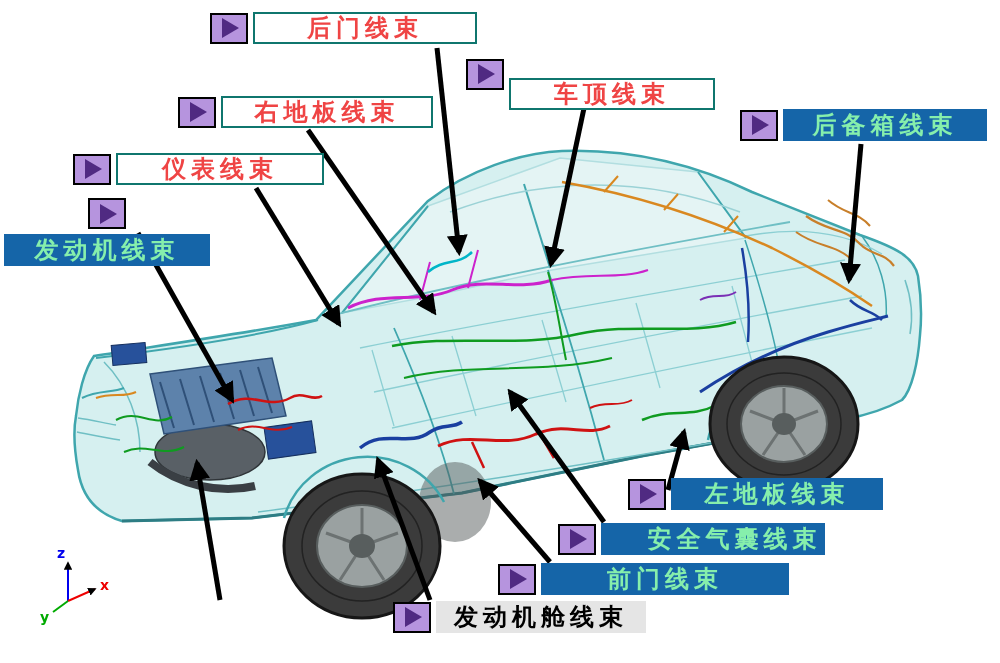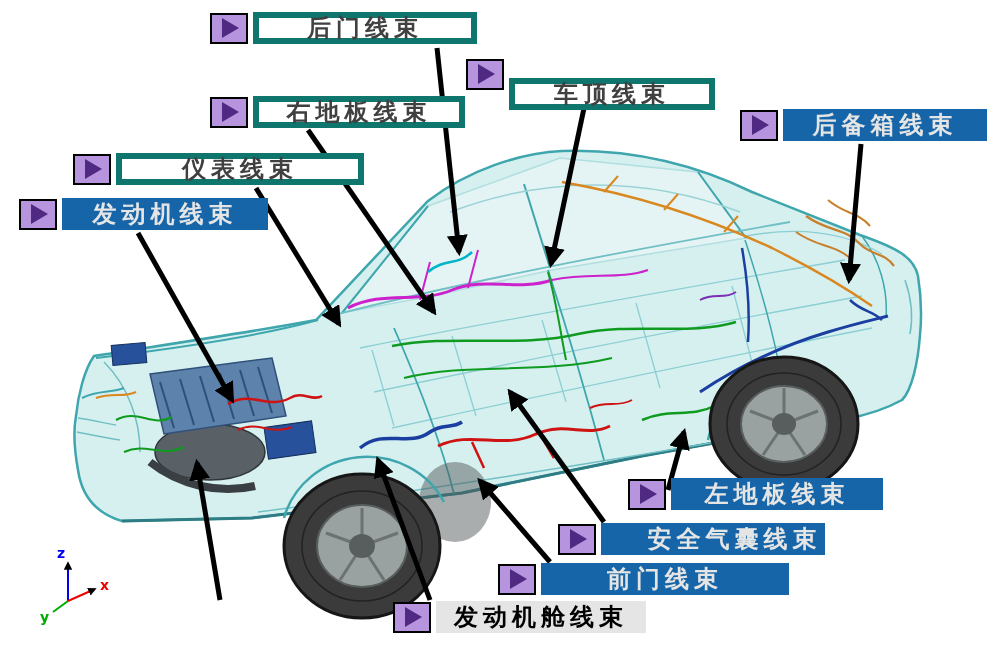--- a/index.html
+++ b/index.html
@@ -19,22 +19,22 @@
     width:0; height:0; margin-left:3px;
     border-left:17px solid #502a82;
     border-top:10px solid transparent;
     border-bottom:10px solid transparent;
   }
   .box {
     display:flex; align-items:center; justify-content:center;
     font-weight:bold; font-size:24px; height:32px; letter-spacing:5px;
     white-space:nowrap;
   }
-  .box.blue  { background:#1565a8; color:#e5e5e5; }
-  .box.white { background:#ffffff; color:#404040; border:6px solid #0f766e; }
+  .box.blue  { background:#1565a8; color:#86efac; }
+  .box.white { background:#ffffff; color:#ef4444; border:2px solid #0f766e; }
   .box.plain { background:#e5e5e5; color:#000000; }
 </style>
 </head>
 <body>
 
 <div id="canvas">
 
   <svg id="scene" width="1000" height="663" viewBox="0 0 1000 663">
     <defs>
       <marker id="ah" viewBox="0 0 10 10" refX="8" refY="5" markerWidth="4.2" markerHeight="4.2" orient="auto">
@@ -171,35 +171,35 @@
     <span class="box white" style="width:224px;">后门线束</span>
   </div>
 
   <div class="label" style="left:466px; top:58px;">
     <span class="icon">
         <span class="tri"></span>
       </span>
     <span class="box white" style="width:206px;margin-top:40px;">车顶线束</span>
   </div>
 
-  <div class="label" style="left:178px; top:96px;margin-left:32px;">
+  <div class="label" style="left:178px; top:96px;">
     <span class="icon">
         <span class="tri"></span>
       </span>
     <span class="box white" style="width:212px;">右地板线束</span>
   </div>
 
   <div class="label" style="left:73px; top:153px;">
     <span class="icon">
         <span class="tri"></span>
       </span>
-    <span class="box white" style="width:248px;">仪表线束</span>
-  </div>
-
-  <div class="label" style="left:19px; top:198px;">
+    <span class="box white" style="width:208px;">仪表线束</span>
+  </div>
+
+  <div class="label" style="left:4px; top:198px;flex-direction:column;">
     <span class="icon">
         <span class="tri"></span>
       </span>
     <span class="box blue" style="width:206px;">发动机线束</span>
   </div>
 
   <div class="label" style="left:740px; top:109px;">
     <span class="icon">
         <span class="tri"></span>
       </span>

